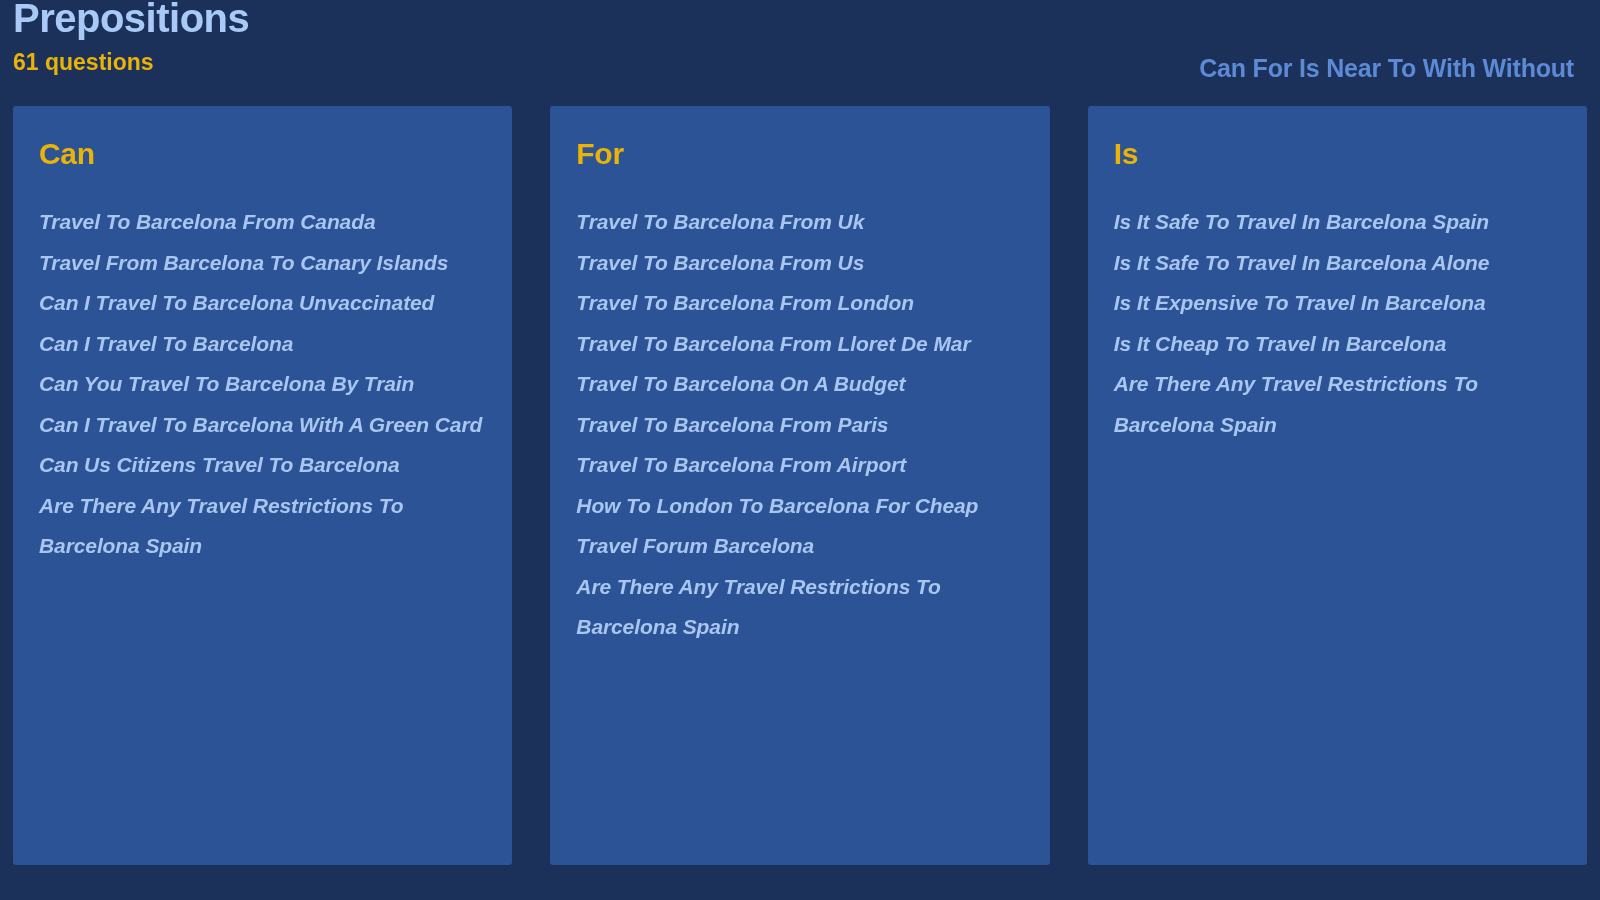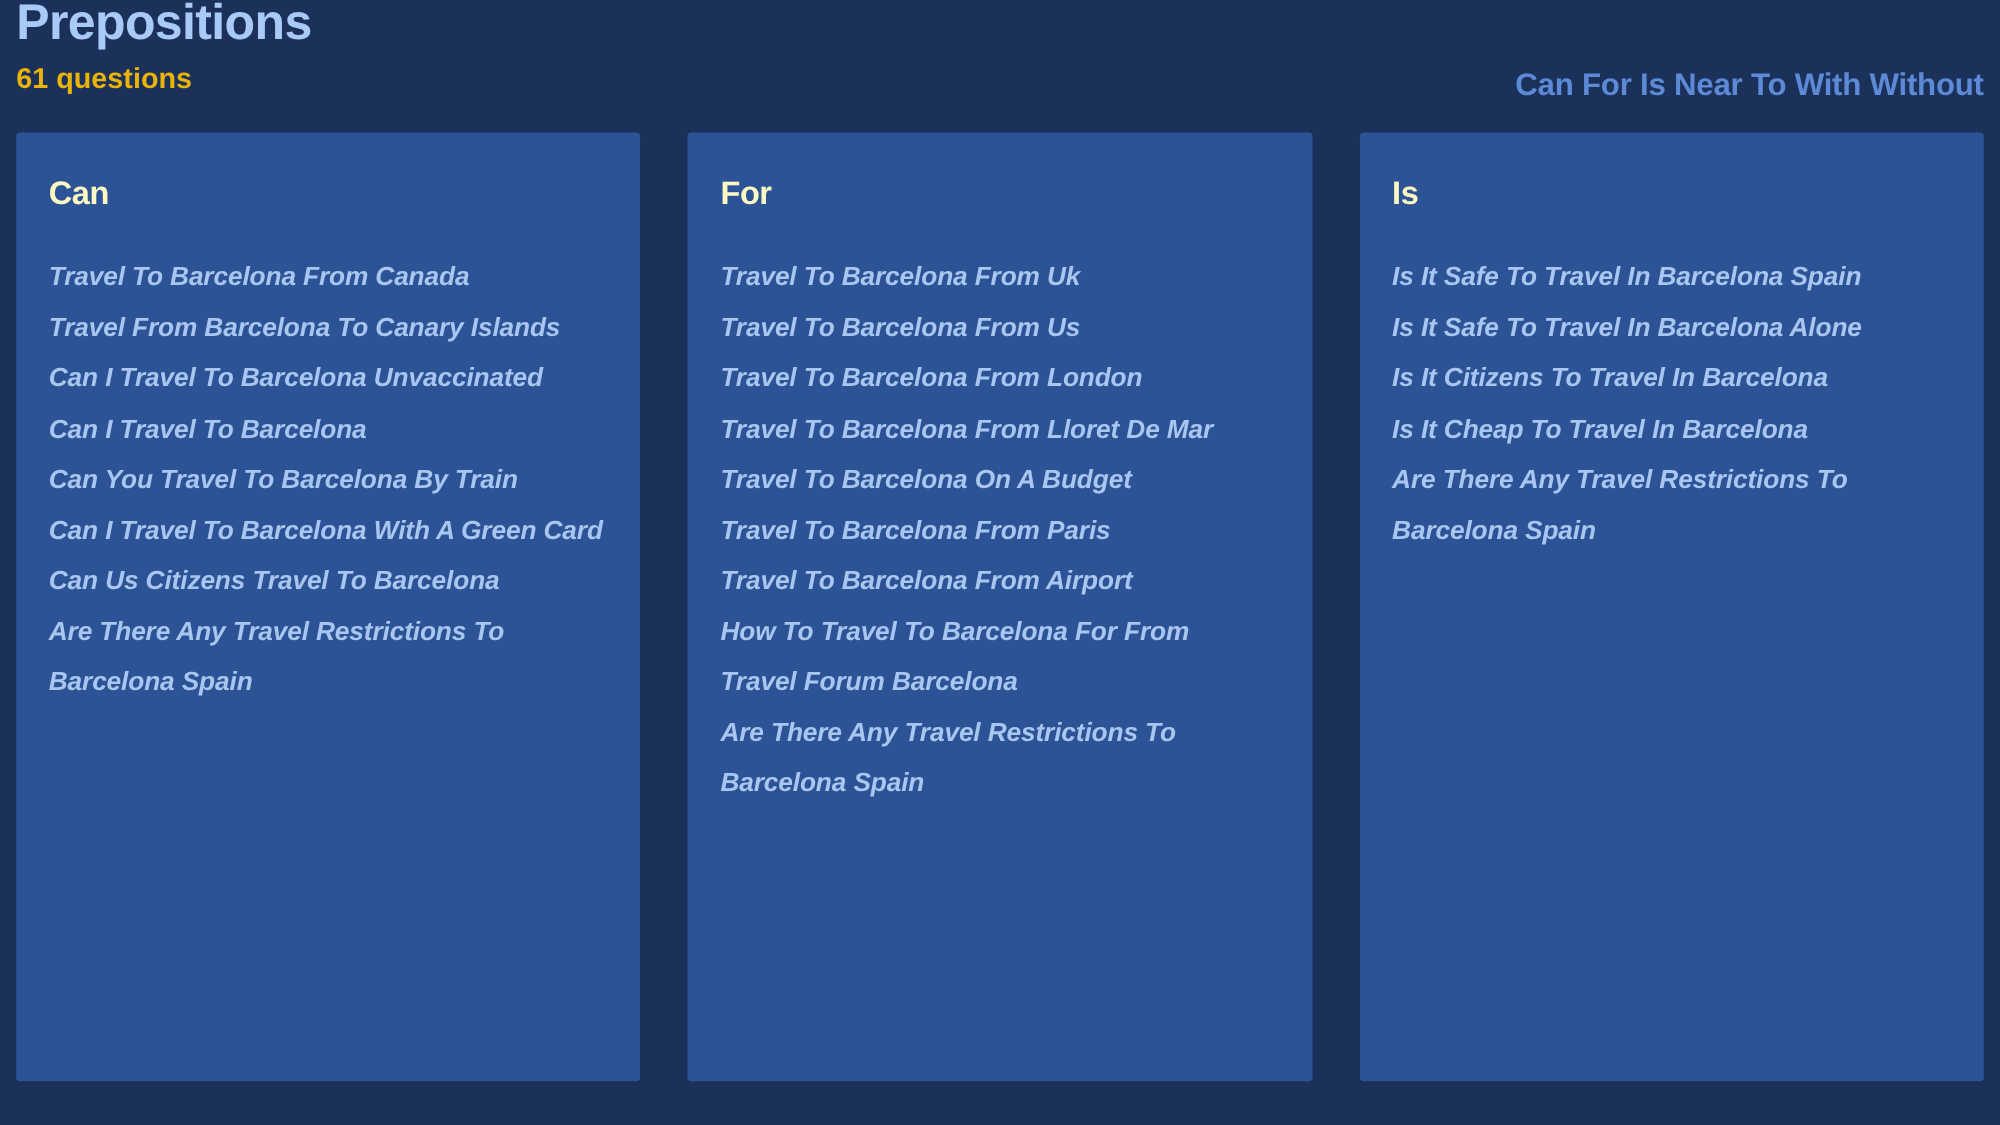--- a/index.html
+++ b/index.html
@@ -43,21 +43,21 @@
   .question-count {
     font-size: 23px;
     font-weight: bold;
     color: #eab308;
     line-height: 30px;
     margin-top: 7px;
   }
 
   .category-list {
     position: absolute;
-    right: 0px;
+    right: 13px;
     top: 58px;
     font-size: 25px;
     font-weight: bold;
     color: #5d8ad6;
     letter-spacing: -0.2px;
     white-space: nowrap;
   }
 
   
   .columns {
@@ -69,23 +69,23 @@
 
   .column-card {
     flex: 1 1 0;
     background: #2b5395;
     padding: 30px 26px 24px 26px;
     border-radius: 3px;
     overflow: hidden;
   }
 
   .column-title {
-    font-size: 26px;
+    font-size: 30px;
     font-weight: bold;
-    color: #fef9c3;
+    color: #eab308;
     line-height: 36px;
     margin-bottom: 30px;
     letter-spacing: -0.3px;
   }
 
   .question-item {
     font-size: 21px;
     font-weight: bold;
     color: #a9c6f0;
     line-height: 40.5px;
@@ -123,31 +123,31 @@
     <div class="column-card">
       <div class="column-title">For</div>
       <div class="column-items">
         <div class="question-item">Travel To Barcelona From Uk</div>
         <div class="question-item">Travel To Barcelona From Us</div>
         <div class="question-item">Travel To Barcelona From London</div>
         <div class="question-item">Travel To Barcelona From Lloret De Mar</div>
         <div class="question-item">Travel To Barcelona On A Budget</div>
         <div class="question-item">Travel To Barcelona From Paris</div>
         <div class="question-item">Travel To Barcelona From Airport</div>
-        <div class="question-item">How To Travel To Barcelona For From</div>
+        <div class="question-item">How To London To Barcelona For Cheap</div>
         <div class="question-item">Travel Forum Barcelona</div>
         <div class="question-item">Are There Any Travel Restrictions To Barcelona Spain</div>
       </div>
     </div>
 
     <div class="column-card">
       <div class="column-title">Is</div>
       <div class="column-items">
         <div class="question-item">Is It Safe To Travel In Barcelona Spain</div>
         <div class="question-item">Is It Safe To Travel In Barcelona Alone</div>
-        <div class="question-item">Is It Citizens To Travel In Barcelona</div>
+        <div class="question-item">Is It Expensive To Travel In Barcelona</div>
         <div class="question-item">Is It Cheap To Travel In Barcelona</div>
         <div class="question-item">Are There Any Travel Restrictions To Barcelona Spain</div>
       </div>
     </div>
 
   </div>
 </div>
 
 </body></html>

